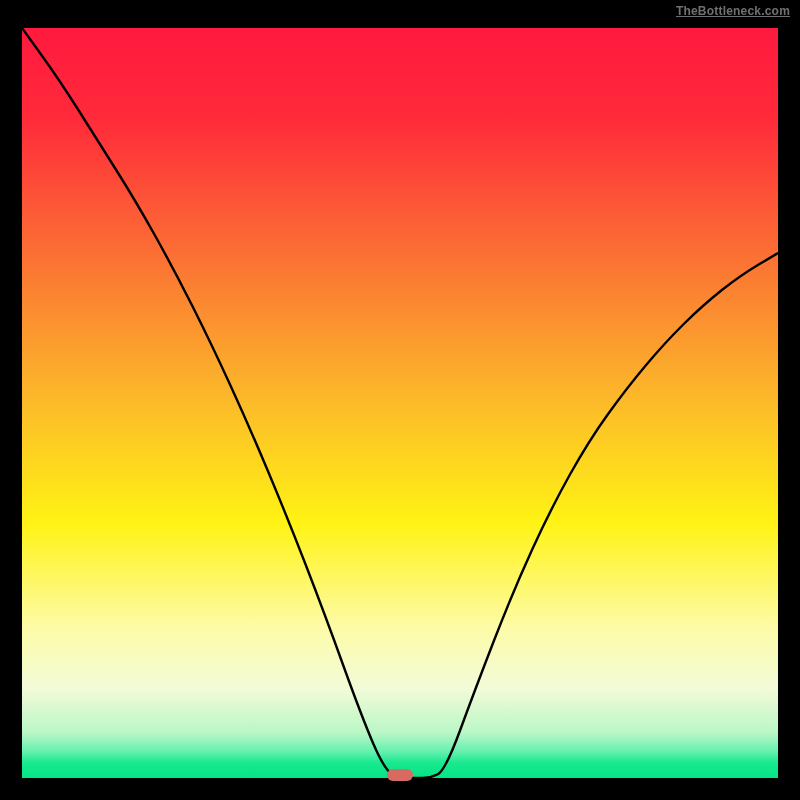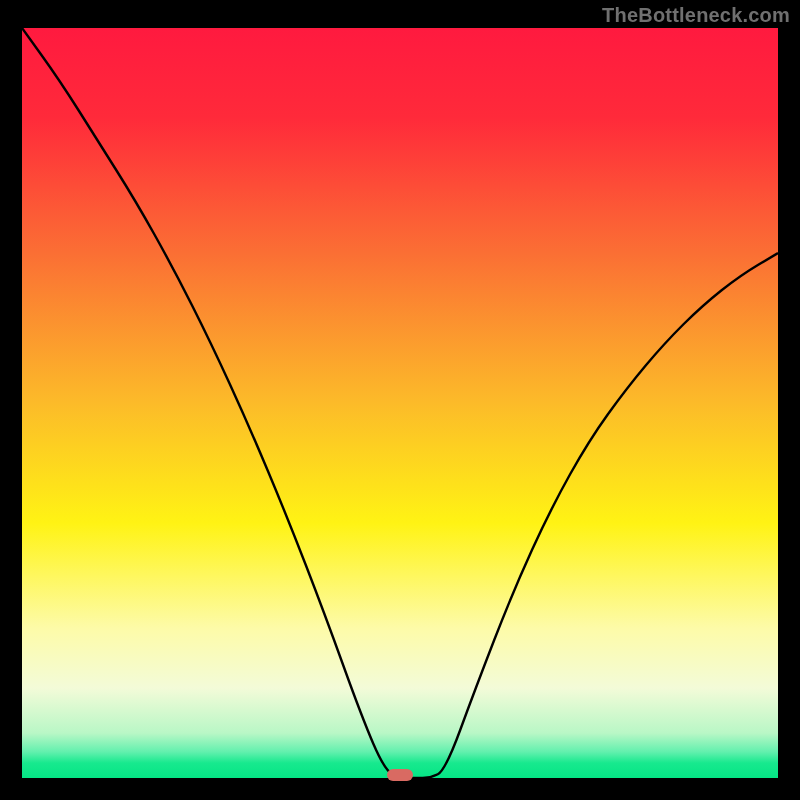--- a/index.html
+++ b/index.html
@@ -14,24 +14,25 @@
   .container {
     position: relative;
     width: 800px;
     height: 800px;
   }
   .watermark {
     position: absolute;
     top: 4px;
     right: 10px;
     color: #707070;
-    font-size: 20px;
+    font-size: 12px;
     font-weight: bold;
     letter-spacing: 0.2px;
     z-index: 5;
+    text-decoration: underline;
   }
   svg.plot {
     position: absolute;
     top: 0;
     left: 0;
   }
   .marker {
     position: absolute;
     width: 26px;
     height: 12px;

